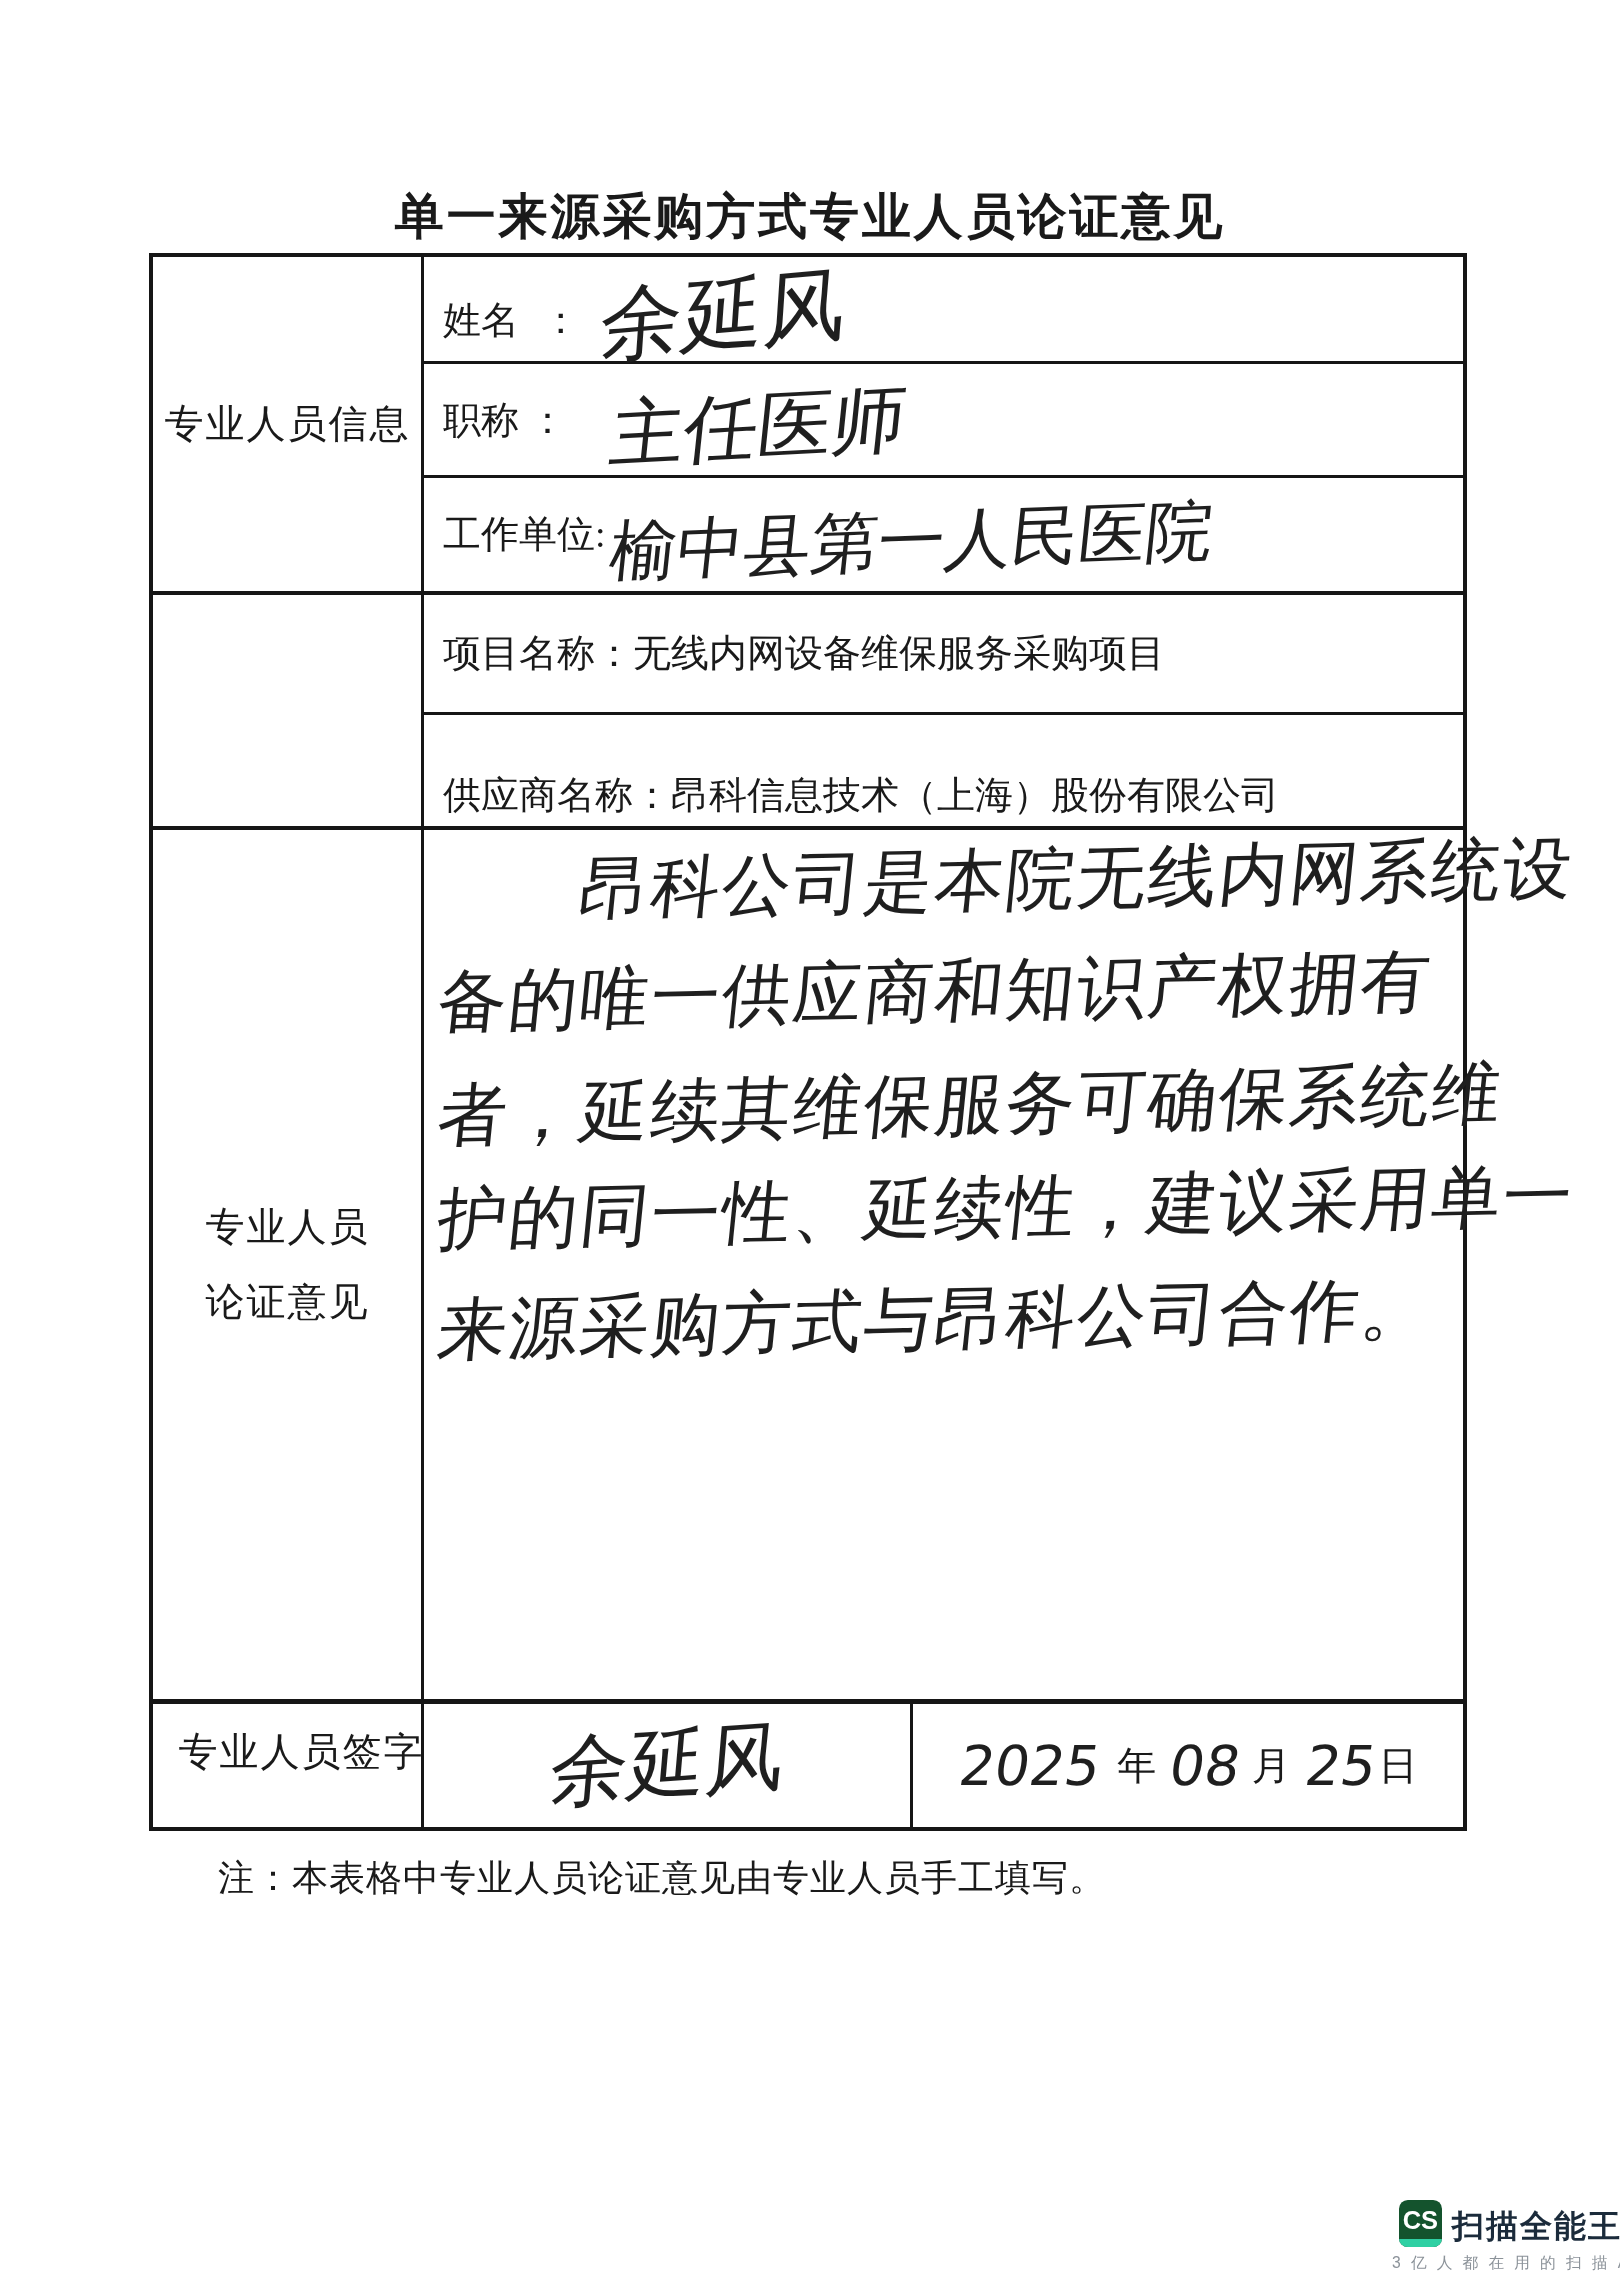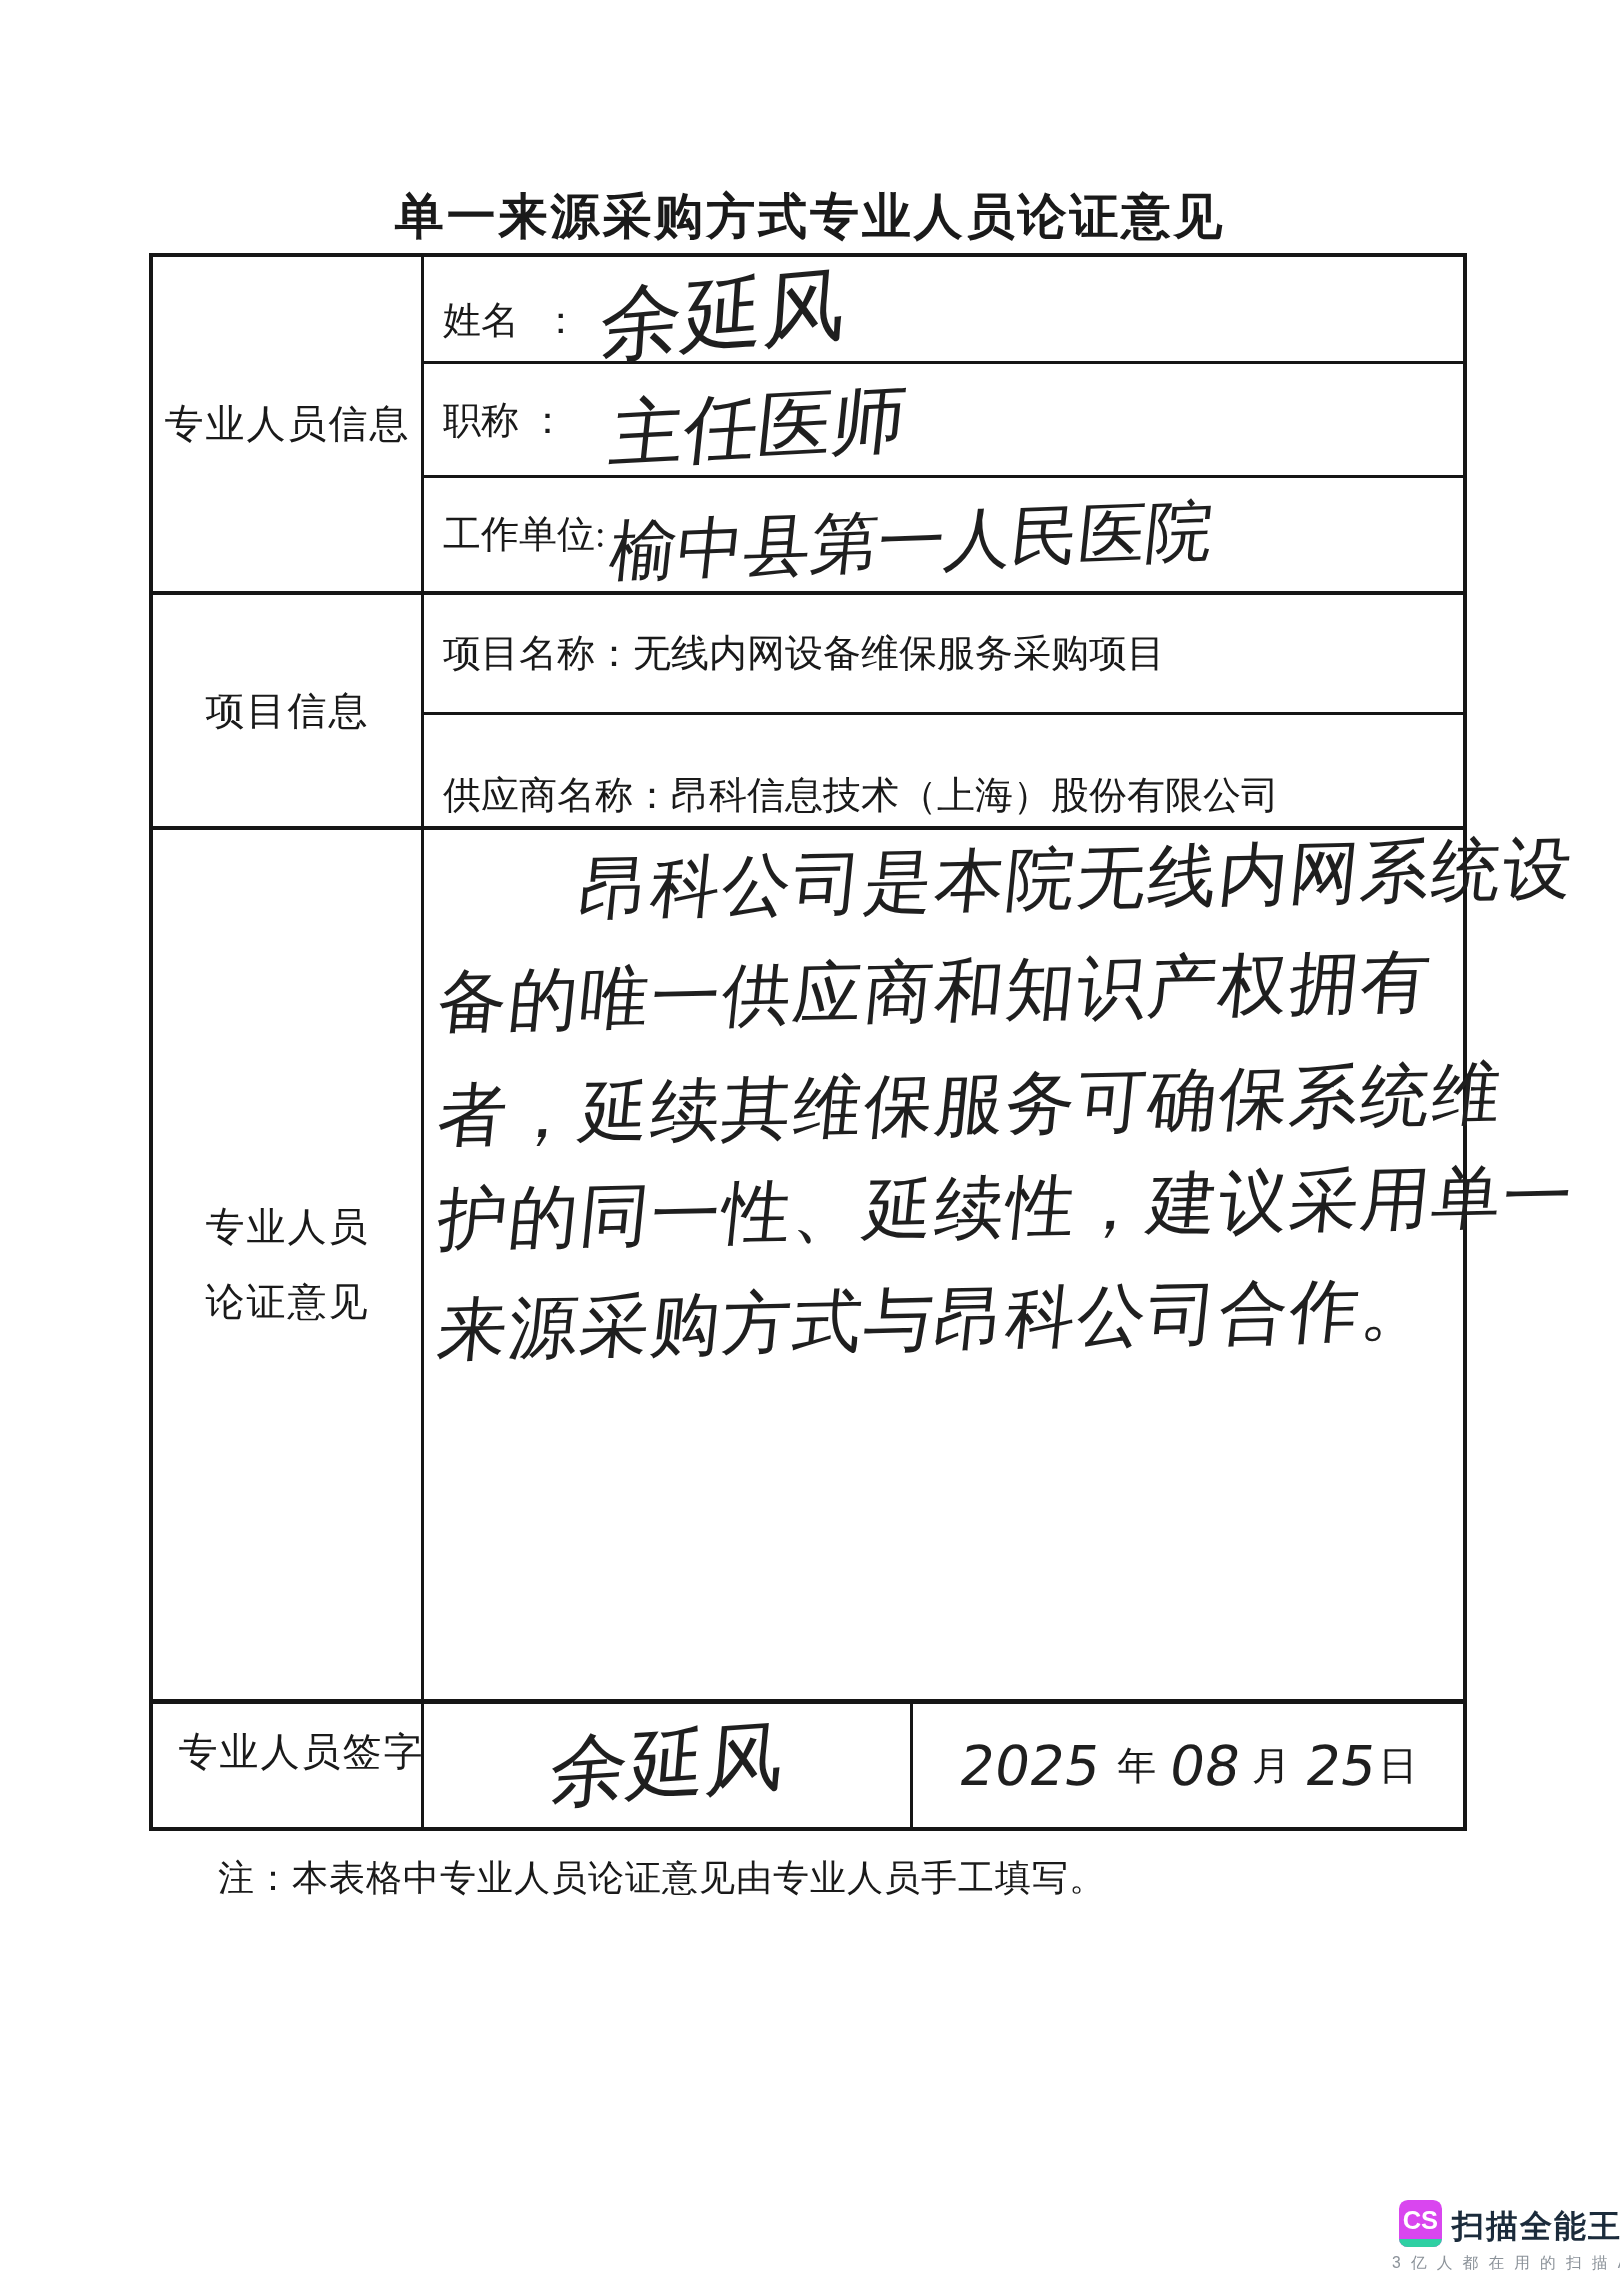--- a/index.html
+++ b/index.html
@@ -62,21 +62,21 @@
   .sigbox{left:275px; top:1451px; width:485px; height:123px;}
   .hw-sign{position:static; font-size:78px; transform:rotate(-4deg) skewX(-9deg);}
   .datebox{left:764px; top:1451px; width:551px; height:123px; white-space:nowrap;}
   .hw-date{position:static; font-size:55px; transform:skewX(-9deg); display:inline-block;}
   .d-unit{font-size:39px; display:inline-block;}
   .m1{margin:0 13.7px 0 17.6px;} .m2{margin:0 15.7px 0 11.8px;} .m3{margin-left:2px;}
   
   .note{position:absolute; left:218px; top:1854px; font-size:36px; letter-spacing:1px;}
   
   .wm{position:absolute; left:1392px; top:2197px; width:222px; height:83px; font-family:"Liberation Sans","DejaVu Sans",sans-serif;}
-  .cs-icon{position:absolute; left:6.9px; top:2.9px; width:43px; height:47px; background:#d946ef; border-radius:8.8px; overflow:hidden;}
+  .cs-icon{position:absolute; left:6.9px; top:2.9px; width:43px; height:47px; background:#14532d; border-radius:8.8px; overflow:hidden;}
   .cs-text{display:block; text-align:center; font-weight:bold; font-size:25.5px; color:#ffffff; line-height:41px; font-family:"Liberation Sans",sans-serif;}
   .cs-strip{position:absolute; left:0; bottom:0; width:43px; height:7.8px; background:#2fd0a3;}
   .wm-name-row{position:absolute; left:60px; top:7.8px; white-space:nowrap;}
   .wm-name{font-weight:bold; font-size:32px; color:#1b2b3b; letter-spacing:2px;}
   .wm-tagline{position:absolute; left:0; top:56px; width:222px; text-align:center; font-size:15.7px; color:#8b9299; letter-spacing:2.9px; white-space:nowrap;}
 </style>
 </head>
 <body>
 
 <div class="page">
@@ -99,21 +99,20 @@
     <div class="ln h6"></div>
 
     <div class="cellbox s1 seclabel">专业人员信息</div>
     <div class="rowlabel r-name">姓名 ：</div>
     <div class="hw hw-name">余延风</div>
     <div class="rowlabel r-job">职称 ：</div>
     <div class="hw hw-job">主任医师</div>
     <div class="rowlabel r-unit">工作单位:</div>
     <div class="hw hw-unit">榆中县第一人民医院</div>
 
-    <div class="cellbox s2 seclabel">项目信息</div>
     <div class="rowlabel r-proj"><span>项目名称：</span><span>无线内网设备维保服务采购项目</span></div>
     <div class="rowlabel r-supp"><span>供应商名称：</span><span>昂科信息技术（上海）股份有限公司</span></div>
 
     <div class="cellbox s3 seclabel">
       <span>专业人员</span>
       <span>论证意见</span>
     </div>
     <div class="hw op-line op-0">昂科公司是本院无线内网系统设</div>
     <div class="hw op-line op-1">备的唯一供应商和知识产权拥有</div>
     <div class="hw op-line op-2">者，延续其维保服务可确保系统维</div>

